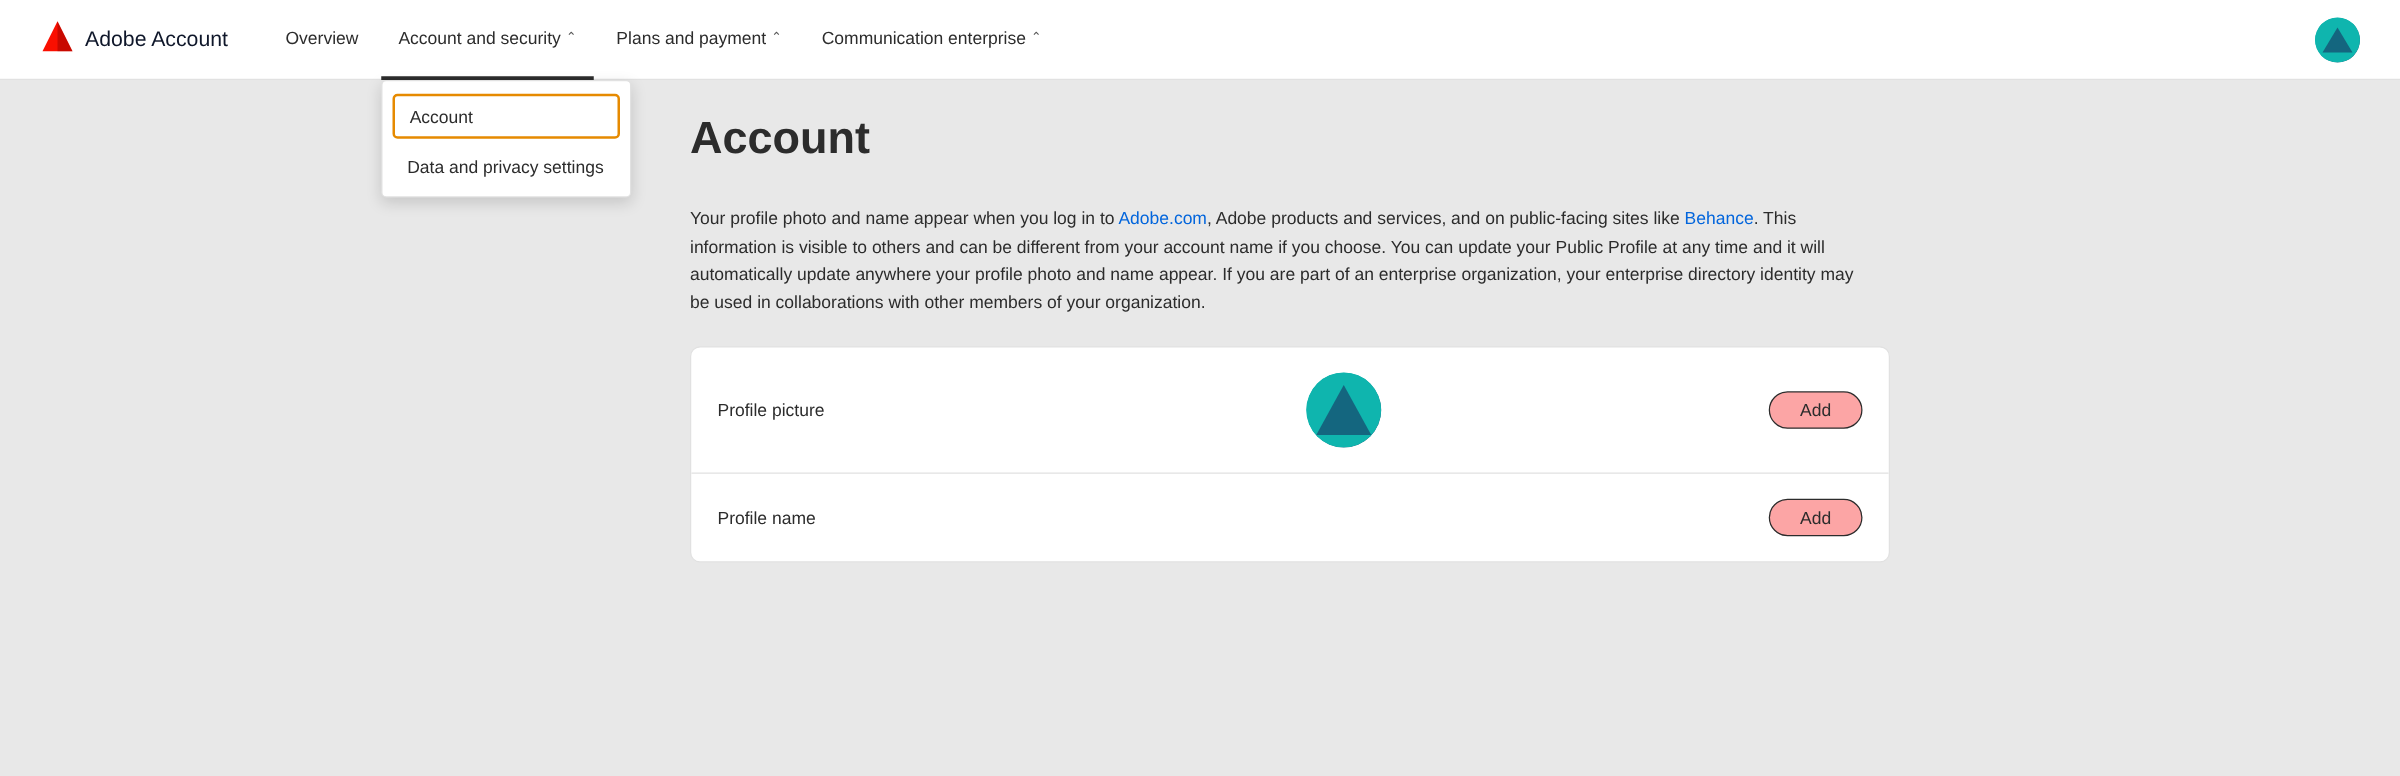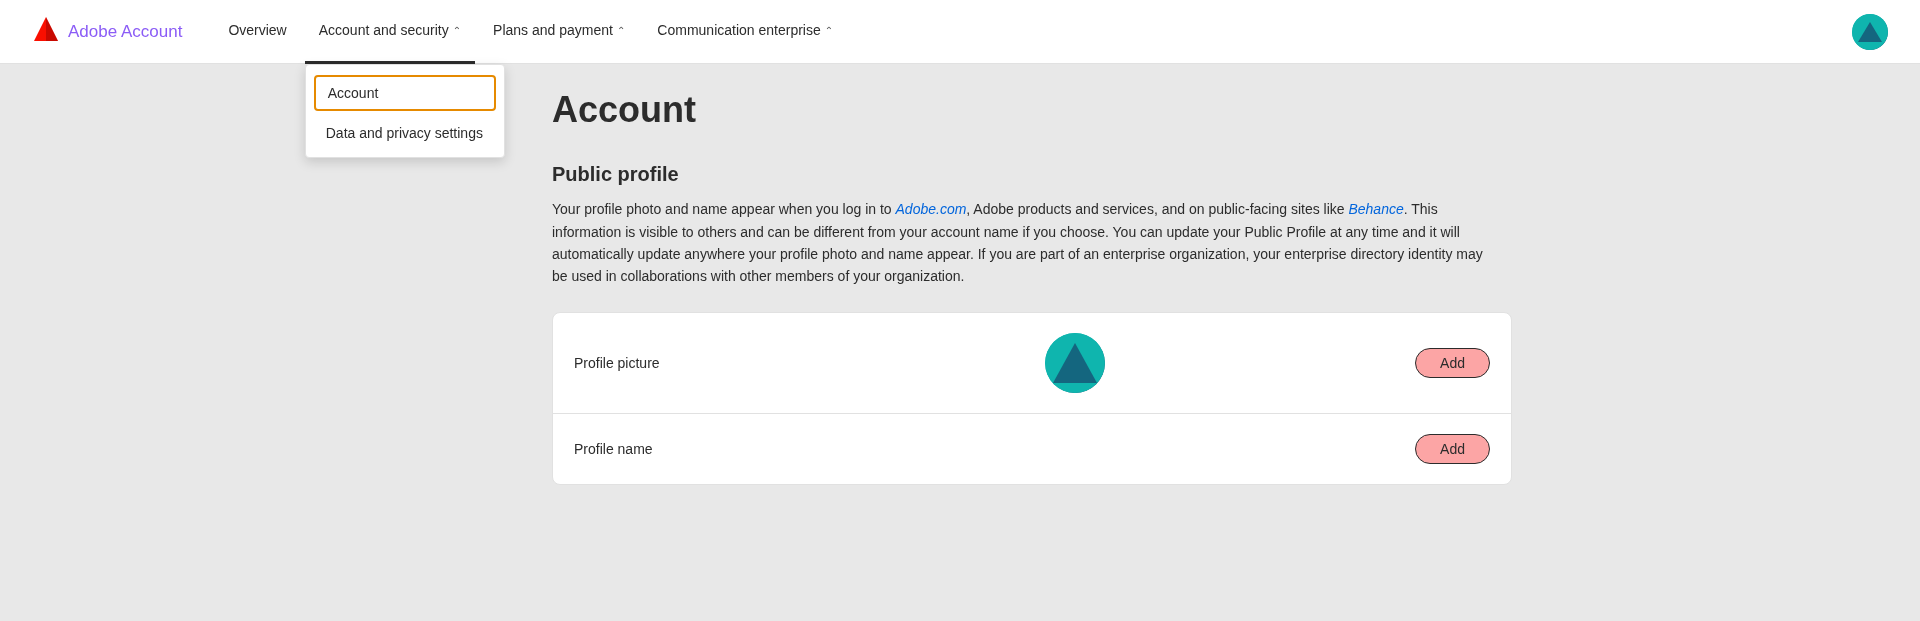--- a/index.html
+++ b/index.html
@@ -32,21 +32,21 @@
     }
     .adobe-icon {
       color: #fa0f00;
       font-size: 28px;
       font-weight: 900;
       line-height: 1;
     }
     .header-brand {
       font-size: 17px;
       font-weight: 400;
-      color: #8b5cf6;
+      color: #0f172a;
     }
     .nav {
       display: flex;
       align-items: center;
       height: 100%;
       flex: 1;
       gap: 4px;
     }
     .nav-item {
       display: flex;
@@ -168,21 +168,20 @@
     .section-desc {
       font-size: 14px;
       color: #2c2c2c;
       line-height: 1.6;
       margin-bottom: 24px;
       max-width: 950px;
     }
     .section-desc a {
       color: #0265DC;
       text-decoration: none;
-      font-style: italic;
     }
 
     
     .profile-card {
       background: #fff;
       border: 1px solid #e1e1e1;
       border-radius: 8px;
       max-width: 960px;
       overflow: hidden;
     }
@@ -293,21 +292,20 @@
       <span>Account</span>
     </div>
     <div class="sidebar-item sub">
       <span>Data and privacy settings</span>
     </div>
   </aside>
 
   <main class="main">
     <h1 class="page-title">Account</h1>
 
-    <h2 class="section-title">Public profile</h2>
     <p class="section-desc">
       Your profile photo and name appear when you log in to <a href="#">Adobe.com</a>, Adobe products and services, and on public-facing sites like <a href="#">Behance</a>. This information is visible to others and can be different from your account name if you choose. You can update your Public Profile at any time and it will automatically update anywhere your profile photo and name appear. If you are part of an enterprise organization, your enterprise directory identity may be used in collaborations with other members of your organization.
     </p>
 
     <div class="profile-card">
 
       <div class="profile-row">
         <div class="profile-row-label">Profile picture</div>
         <div class="profile-row-value">
           <div class="profile-avatar-large">

